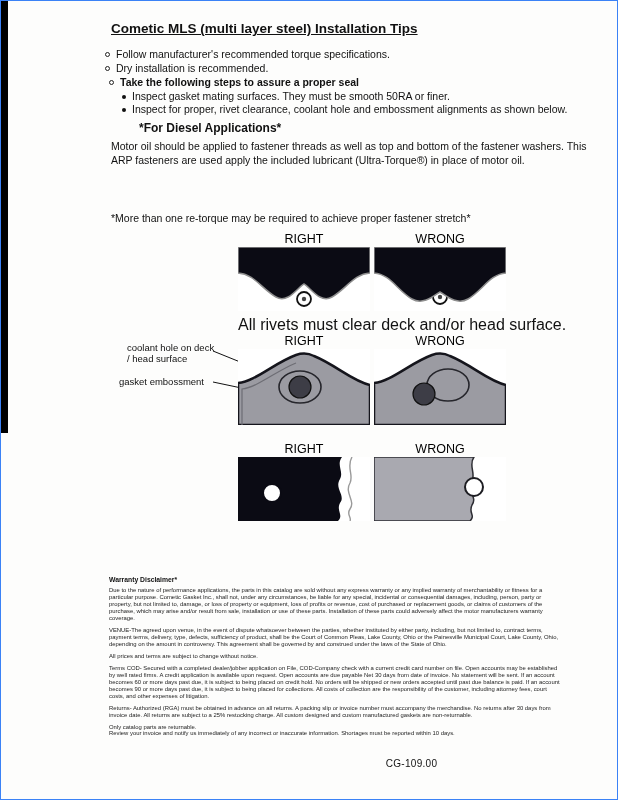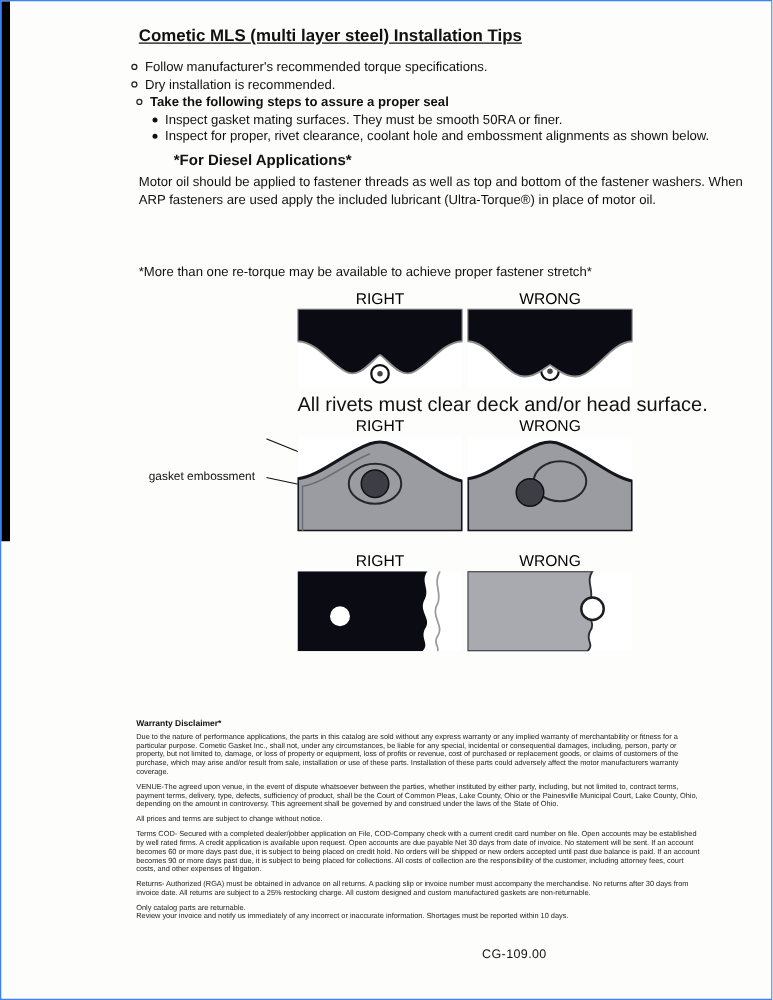--- a/index.html
+++ b/index.html
@@ -46,22 +46,22 @@
     <span class="bullet-o"></span><span>Take the following steps to assure a proper seal</span>
   </div>
   <div class="line" style="left:121px; top:89px;">
     <span class="bullet-f"></span><span>Inspect gasket mating surfaces.  They must be smooth 50RA or finer.</span>
   </div>
   <div class="line" style="left:121px; top:102px;">
     <span class="bullet-f"></span><span>Inspect for proper, rivet clearance, coolant hole and embossment alignments as shown below.</span>
   </div>
 
   <div class="heading2" style="top:120px;">*For Diesel Applications*</div>
-  <div class="para" style="top:139px;">Motor oil should be applied to fastener threads as well as top and bottom of the fastener washers. When ARP fasteners are used apply the included lubricant (Ultra-Torque®) in place of motor oil.</div>
-  <div class="para" style="top:211px;">*More than one re-torque may be available to achieve proper fastener stretch*</div>
+  <div class="para" style="top:139px;">Motor oil should be applied to fastener threads as well as top and bottom of the fastener washers. This ARP fasteners are used apply the included lubricant (Ultra-Torque®) in place of motor oil.</div>
+  <div class="para" style="top:211px;">*More than one re-torque may be required to achieve proper fastener stretch*</div>
 
   <div class="fig-label" style="left:237px; top:231px;">RIGHT</div>
   <div class="fig-label" style="left:373px; top:231px;">WRONG</div>
 
   <div class="fig" style="left:237px; top:246px;">
     <svg width="132" height="64" viewBox="0 0 132 64">
       <rect width="132" height="64" fill="#ffffff"></rect>
       <circle cx="66" cy="52" r="7" fill="#ffffff" stroke="#111" stroke-width="1.8"></circle>
       <circle cx="66" cy="52" r="2.2" fill="#444"></circle>
       <path d="M0,0 H132 V26 C116,27 108,42 94,50 C82,57 72,40 66,37 C60,40 50,57 38,50 C24,42 16,27 0,26 Z" fill="#0b0b14" stroke="#8f8f8f" stroke-width="1.5"></path>
@@ -73,20 +73,21 @@
       <circle cx="66" cy="50" r="7" fill="#ffffff" stroke="#111" stroke-width="1.8"></circle>
       <circle cx="66" cy="50" r="2.2" fill="#444"></circle>
       <path d="M0,0 H132 V26 C116,27 108,44 94,52 C82,59 70,47 66,45 C62,47 50,59 38,52 C24,44 16,27 0,26 Z" fill="#0b0b14" stroke="#8f8f8f" stroke-width="1.5"></path>
     </svg>
   </div>
   <div class="caption" style="left:237px; top:314px;">All rivets must clear deck and/or head surface.</div>
 
   <div class="fig-label" style="left:237px; top:333px;">RIGHT</div>
   <div class="fig-label" style="left:373px; top:333px;">WRONG</div>
 
+  <div class="ann" style="left:126px; top:341px; width:90px;">coolant hole on deck / head surface</div>
   <div class="ann" style="left:118px; top:375px; width:95px;">gasket embossment</div>
 
   <svg class="connector" style="left:212px; top:348px;" width="90" height="52" viewBox="0 0 90 52">
     <line x1="0" y1="2" x2="84" y2="36" stroke="#111" stroke-width="1"></line>
     <line x1="0" y1="33" x2="71" y2="48" stroke="#111" stroke-width="1"></line>
   </svg>
 
   <div class="fig" style="left:237px; top:348px;">
     <svg width="132" height="76" viewBox="0 0 132 76">
       <rect width="132" height="76" fill="#ffffff"></rect>

